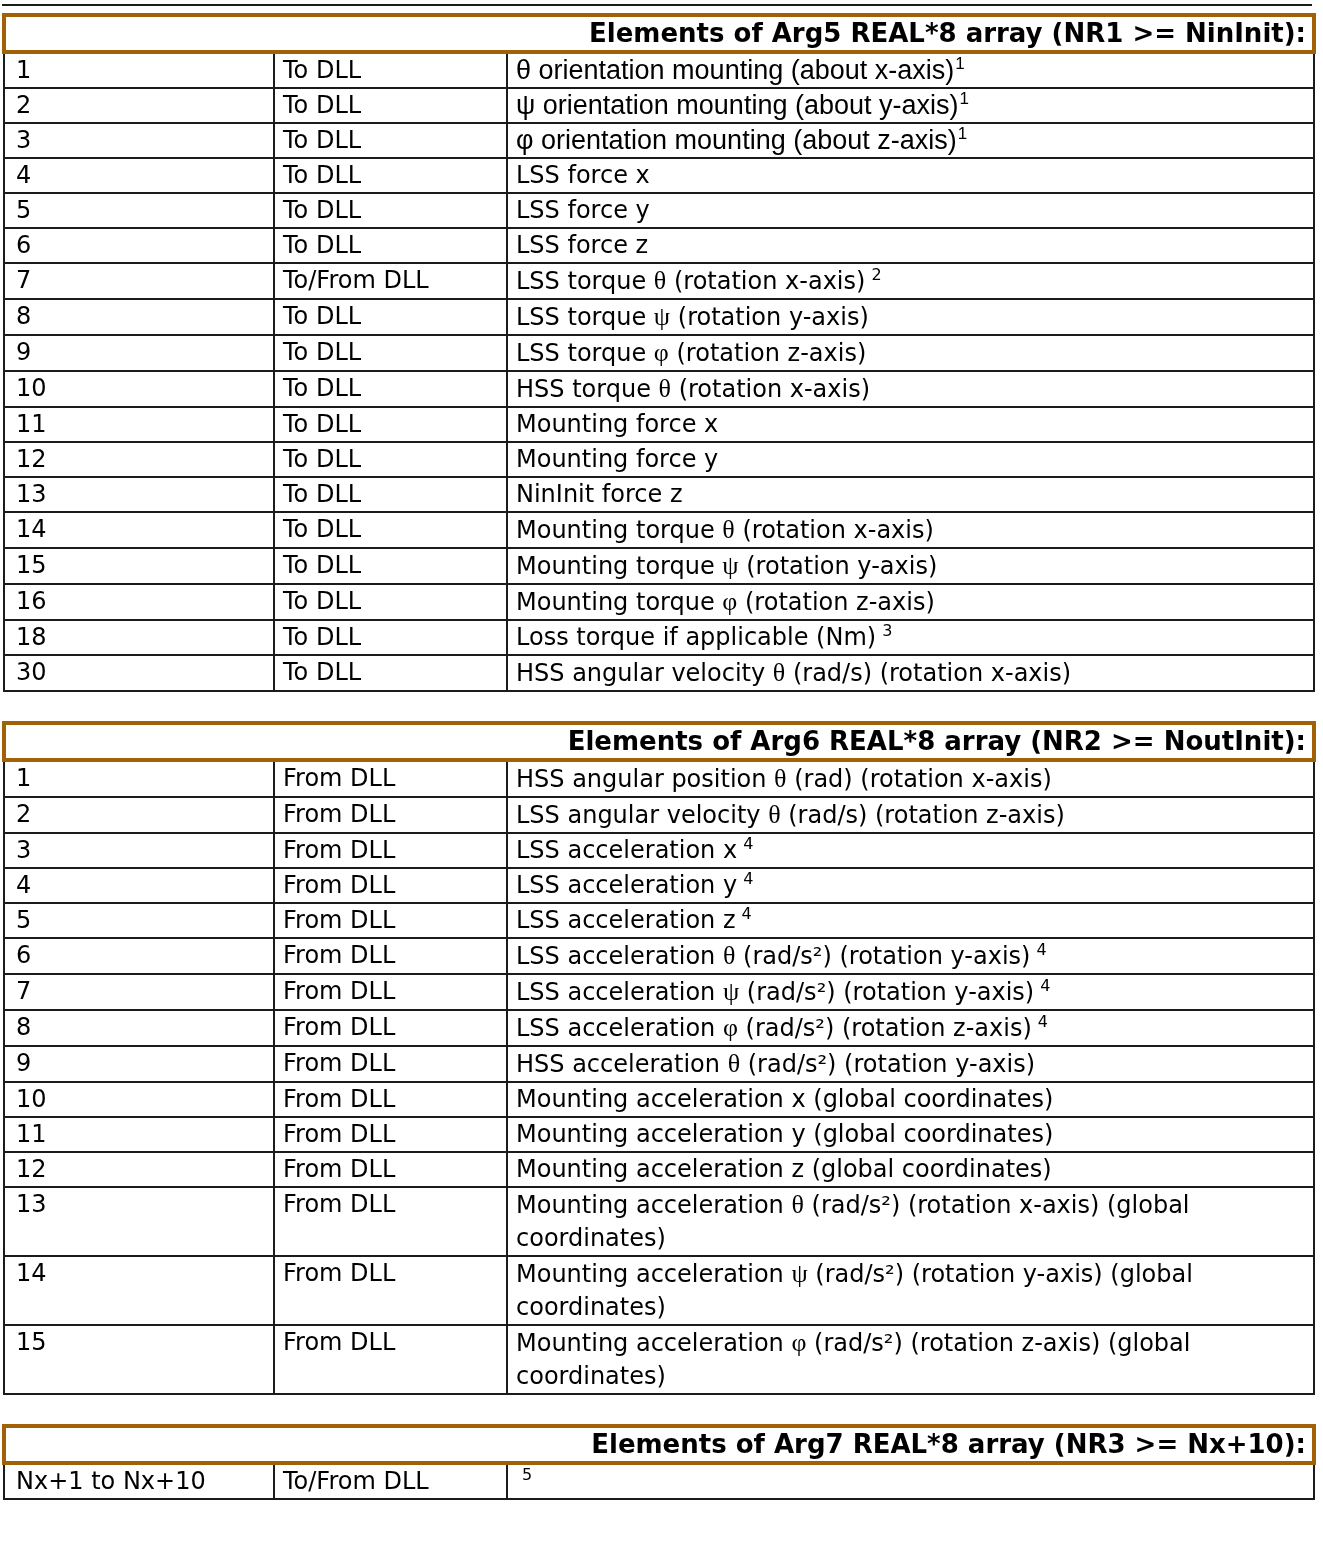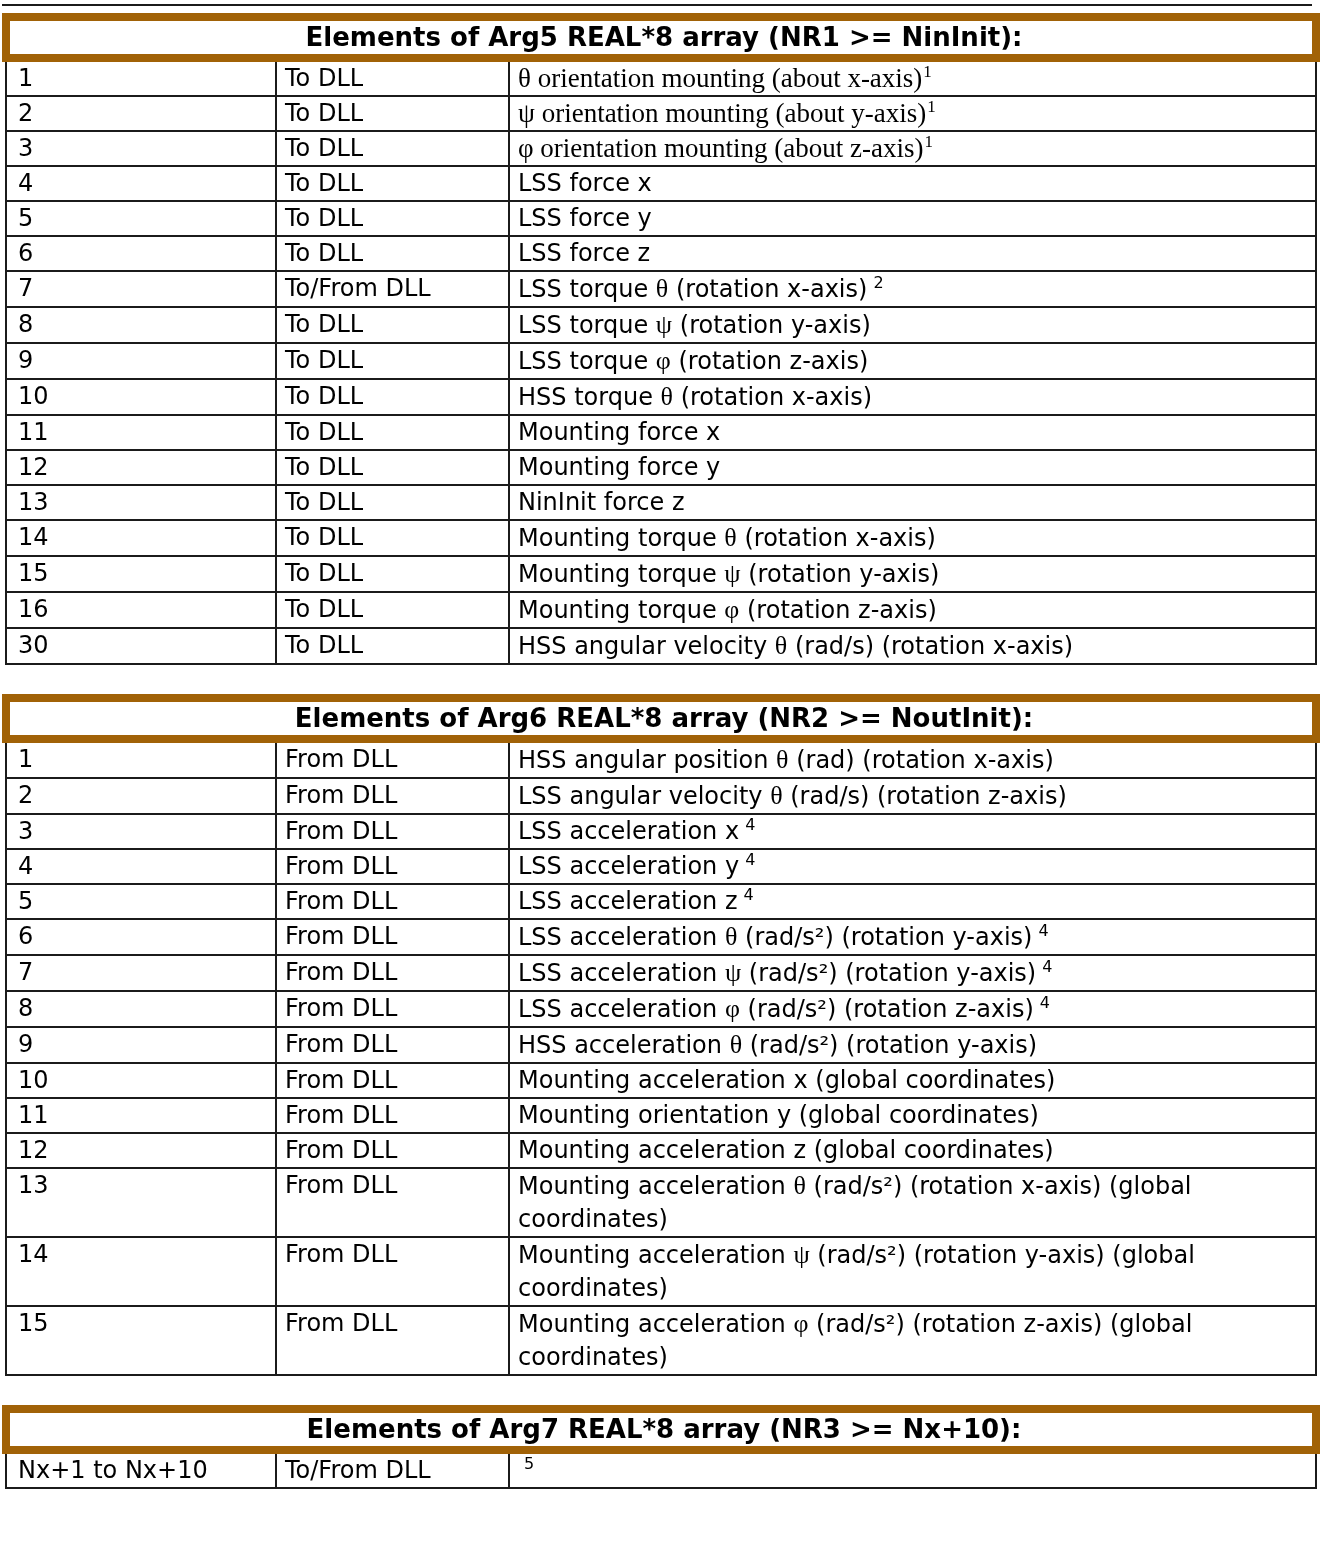--- a/index.html
+++ b/index.html
@@ -33,40 +33,40 @@
   table.arg-table {
     border-collapse: collapse;
     table-layout: fixed;
     width: 1310px;
     margin: 0 0 29px 0;
   }
   table.arg-table col.c1 { width: 270px; }
   table.arg-table col.c2 { width: 233px; }
   table.arg-table col.c3 { width: 807px; }
   th.tbl-title {
-    text-align: center;
+    text-align: right;
     font-size: 26px;
     font-weight: bold;
     line-height: 30px;
     padding: 1px 6px 2px 12px;
-    border: 8px solid #a16207;
+    border: 4px solid #a16207;
     white-space: nowrap;
     overflow: hidden;
   }
   td {
     border: 2px solid #1b1b1b;
     font-size: 24px;
     line-height: 33px;
     padding: 0 4px 0 8px;
     vertical-align: top;
     overflow: hidden;
   }
   td.c-index { padding-left: 11px; }
   tr.serif-row td.c-desc {
-    font-family: Liberation Serif, serif;
+    font-family: Liberation Sans, sans-serif;
     font-size: 27px;
     border-radius: 9px;
   }
   .gk {
     font-family: "Liberation Serif", serif;
     font-size: 26px;
   }
   sup.fn {
     font-size: 16px;
     line-height: 0;
@@ -189,20 +189,25 @@
     <td class="c-desc"><span class="desc-text">Mounting torque <span class="gk">ψ</span> (rotation y-axis)</span></td>
   </tr>
 
   <tr>
     <td class="c-index">16</td>
     <td class="c-dir">To DLL</td>
     <td class="c-desc"><span class="desc-text">Mounting torque <span class="gk">φ</span> (rotation z-axis)</span></td>
   </tr>
 
 
+  <tr>
+    <td class="c-index">18</td>
+    <td class="c-dir">To DLL</td>
+    <td class="c-desc"><span class="desc-text">Loss torque if applicable (Nm)</span><sup class="fn">3</sup></td>
+  </tr>
 
 
   <tr>
     <td class="c-index">30</td>
     <td class="c-dir">To DLL</td>
     <td class="c-desc"><span class="desc-text">HSS angular velocity <span class="gk">θ</span> (rad/s) (rotation x-axis)</span></td>
   </tr>
 </tbody>
   </table>
 
@@ -274,21 +279,21 @@
 
   <tr>
     <td class="c-index">10</td>
     <td class="c-dir">From DLL</td>
     <td class="c-desc"><span class="desc-text">Mounting acceleration x (global coordinates)</span></td>
   </tr>
 
   <tr>
     <td class="c-index">11</td>
     <td class="c-dir">From DLL</td>
-    <td class="c-desc"><span class="desc-text">Mounting orientation y (global coordinates)</span></td>
+    <td class="c-desc"><span class="desc-text">Mounting acceleration y (global coordinates)</span></td>
   </tr>
 
   <tr>
     <td class="c-index">12</td>
     <td class="c-dir">From DLL</td>
     <td class="c-desc"><span class="desc-text">Mounting acceleration z (global coordinates)</span></td>
   </tr>
 
   <tr>
     <td class="c-index">13</td>

